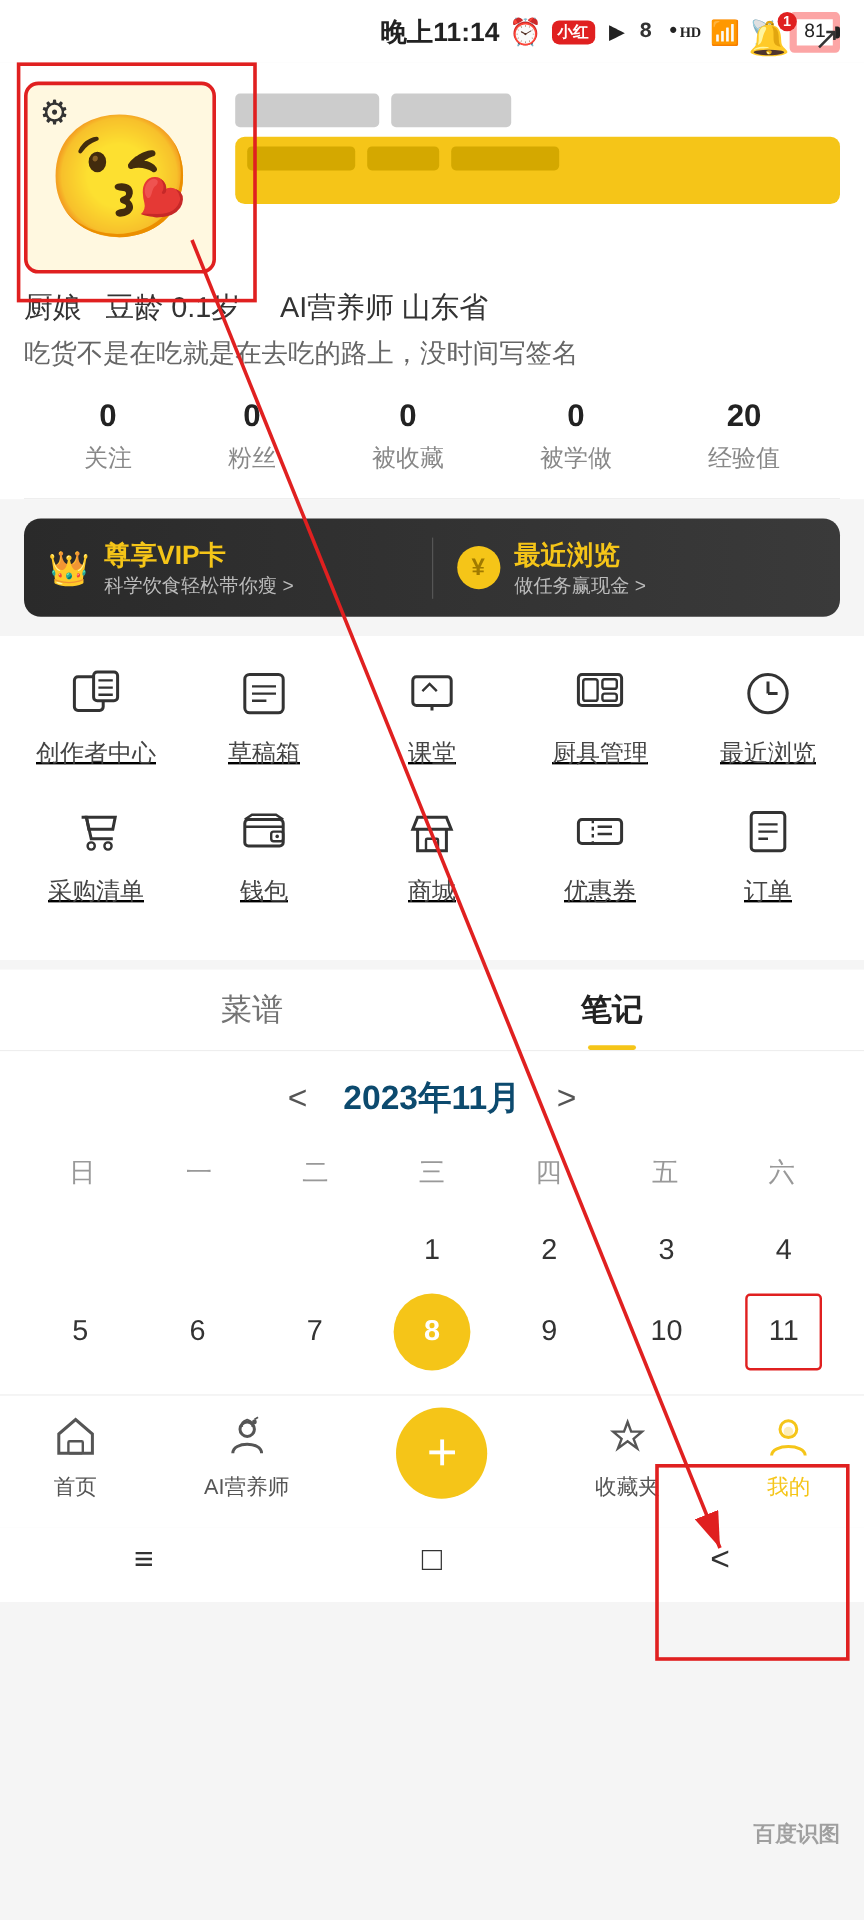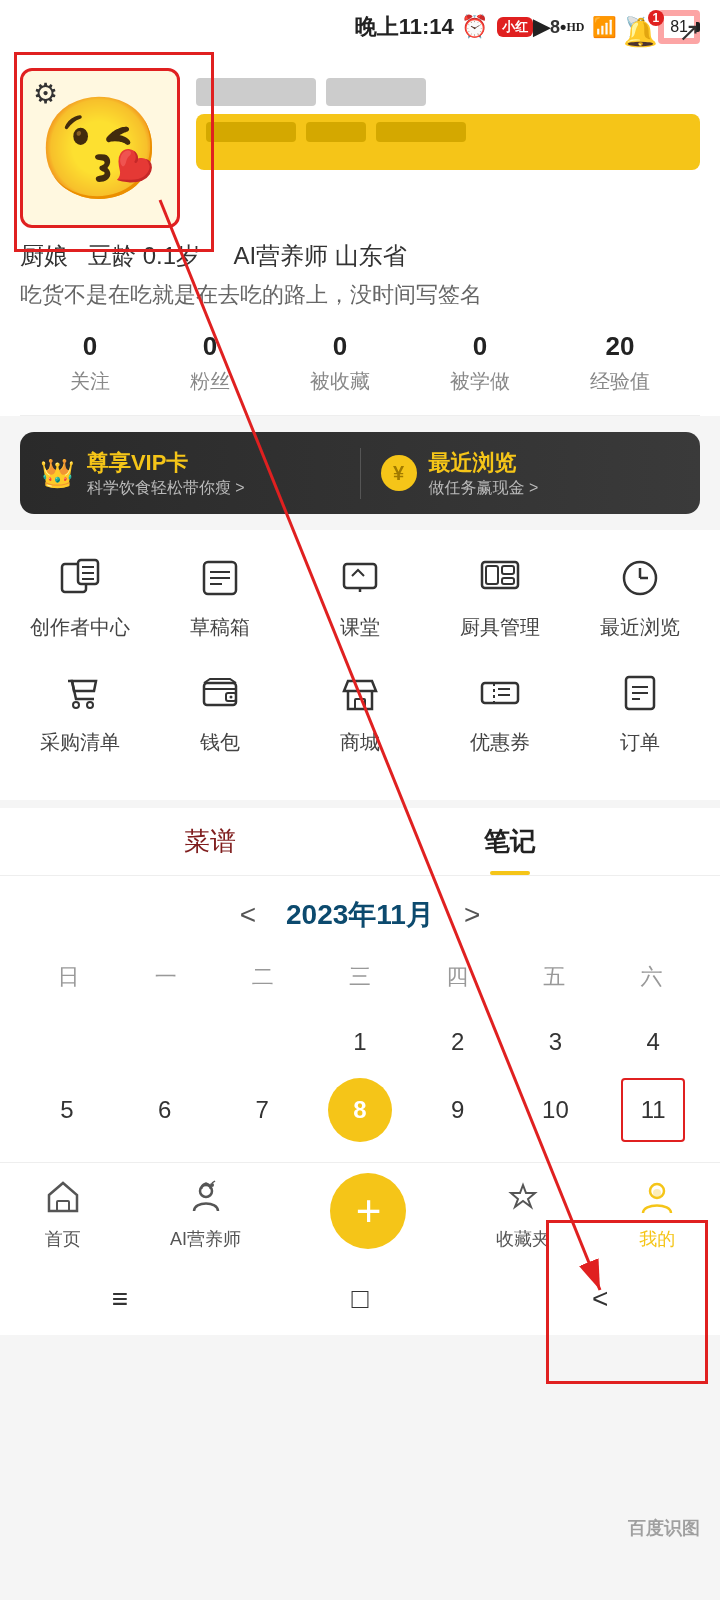--- a/index.html
+++ b/index.html
@@ -50,21 +50,21 @@
       position: absolute;
       right: -6px;
       top: 50%;
       transform: translateY(-50%);
       width: 4px;
       height: 10px;
       background: #222;
       border-radius: 0 2px 2px 0;
     }
     .app-icons-status {
-      display: flex; align-items: center; gap: 0;
+      display: flex; align-items: center; gap: 12px; font-family: Liberation Mono, monospace;
     }
     .xiaohongshu-dot {
       background: #e02020;
       color: #fff;
       border-radius: 6px;
       padding: 1px 5px;
       font-size: 13px;
       font-weight: 700;
     }
 
@@ -265,20 +265,21 @@
     }
     .vip-right-text .vip-r-sub {
       font-size: 16px;
       color: #bbb;
     }
 
     
     .menu-grid {
       background: #fff;
       padding: 20px 10px;
+      text-decoration: underline;
     }
     .menu-row {
       display: flex;
       justify-content: space-around;
       margin-bottom: 24px;
     }
     .menu-item {
       display: flex;
       flex-direction: column;
       align-items: center;
@@ -305,21 +306,21 @@
       background: #fff;
       display: flex;
       justify-content: space-around;
       padding: 0 60px;
       border-bottom: 1px solid #eee;
       margin-top: 8px;
     }
     .tab-item {
       padding: 16px 24px;
       font-size: 26px;
-      color: #7f1d1d;
+      color: #737373;
       cursor: pointer;
       position: relative;
     }
     .tab-item.active {
       color: #222;
       font-weight: 700;
     }
     .tab-underline {
       position: absolute;
       bottom: 0;

